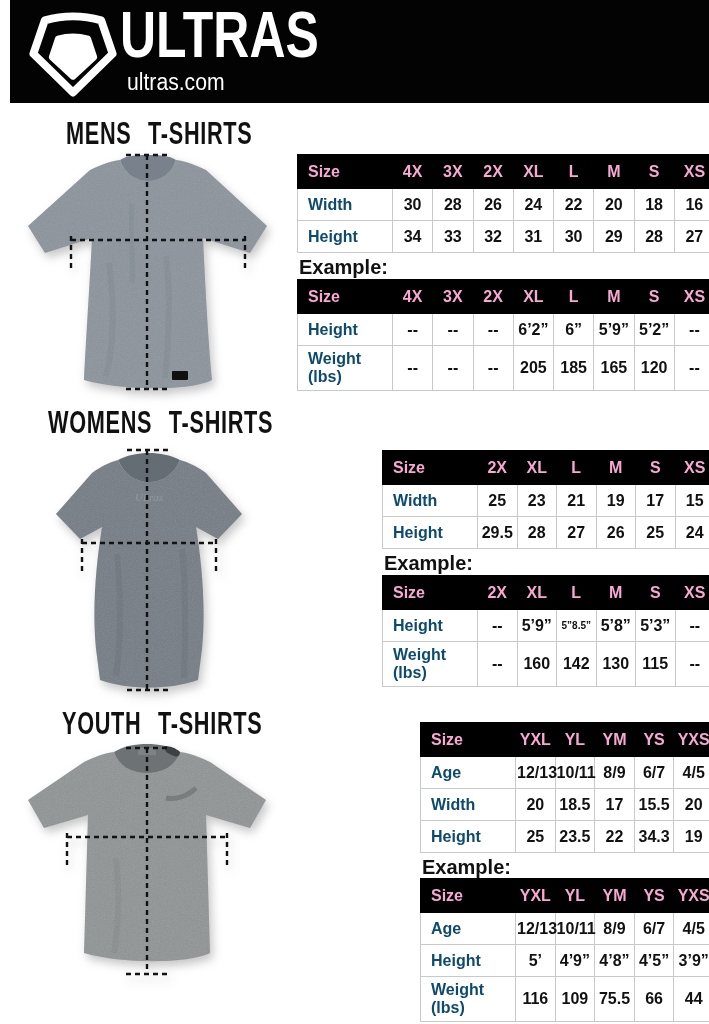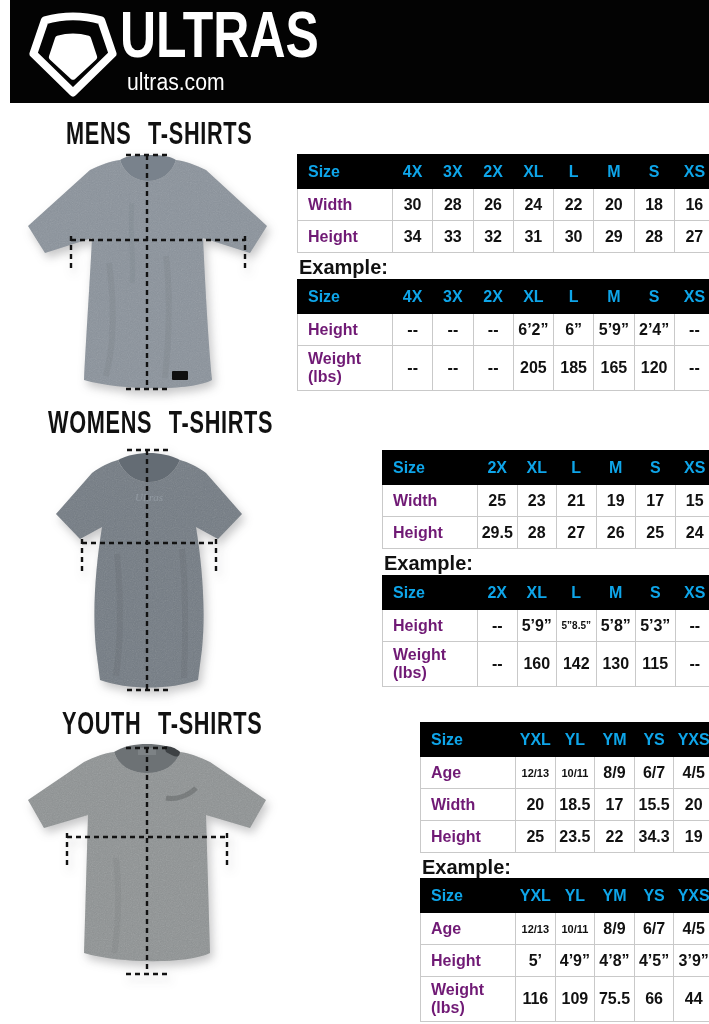--- a/index.html
+++ b/index.html
@@ -25,29 +25,29 @@
 
   
   .example{position:absolute;font-weight:bold;font-size:20px;color:#111;}
   .ex-mens{left:289px;top:256px;}
   .ex-womens{left:374px;top:552px;}
   .ex-youth{left:412px;top:856px;}
 
   
   table.size-tbl{position:absolute;border-collapse:collapse;table-layout:fixed;
                  background:#fff;font-family:"Liberation Sans",sans-serif;}
-  table.size-tbl thead th{background:#000;color:#0ea5e9;font-weight:bold;font-size:16px;
+  table.size-tbl thead th{background:#000;color:#f9a8d4;font-weight:bold;font-size:16px;
                           height:33px;text-align:center;border:1px solid #000;padding:0;}
   table.size-tbl thead th:first-child{text-align:left;padding-left:10px;width:84px;}
-  table.size-tbl tbody th{background:#fff;color:#701a75;font-weight:bold;font-size:16px;
+  table.size-tbl tbody th{background:#fff;color:#0c4a6e;font-weight:bold;font-size:16px;
                           text-align:left;padding:4px 2px 4px 10px;border:1px solid #c9c9c9;
                           line-height:1.12;}
   table.size-tbl tbody td{color:#111;font-weight:bold;font-size:16px;text-align:center;
                           height:31px;border:1px solid #c9c9c9;padding:0 1px;}
-  table.size-tbl td.s5{font-size:11px;}
+  table.size-tbl td.s5{font-size:16px;}
   table.size-tbl td.s6{font-size:10px;}
   .tbl-mens1{left:287px;top:154px;width:418px;}
   .tbl-mens2{left:287px;top:279px;width:418px;}
   .tbl-womens1{left:372px;top:450px;width:333px;}
   .tbl-womens2{left:372px;top:575px;width:333px;}
   .tbl-youth1{left:410px;top:722px;width:294px;}
   .tbl-youth2{left:410px;top:878px;width:294px;}
 
   
   svg.shirt{position:absolute;filter:drop-shadow(3px 5px 5px rgba(50,50,55,0.28));}
@@ -158,21 +158,21 @@
       </thead>
       <tbody>
         <tr>
           <th>Height</th>
           <td>--</td>
           <td>--</td>
           <td>--</td>
           <td>6’2”</td>
           <td>6”</td>
           <td>5’9”</td>
-          <td>2’4”</td>
+          <td>5’2”</td>
           <td>--</td>
         </tr>
         <tr>
           <th>Weight (lbs)</th>
           <td>--</td>
           <td>--</td>
           <td>--</td>
           <td>205</td>
           <td>185</td>
           <td>165</td>

